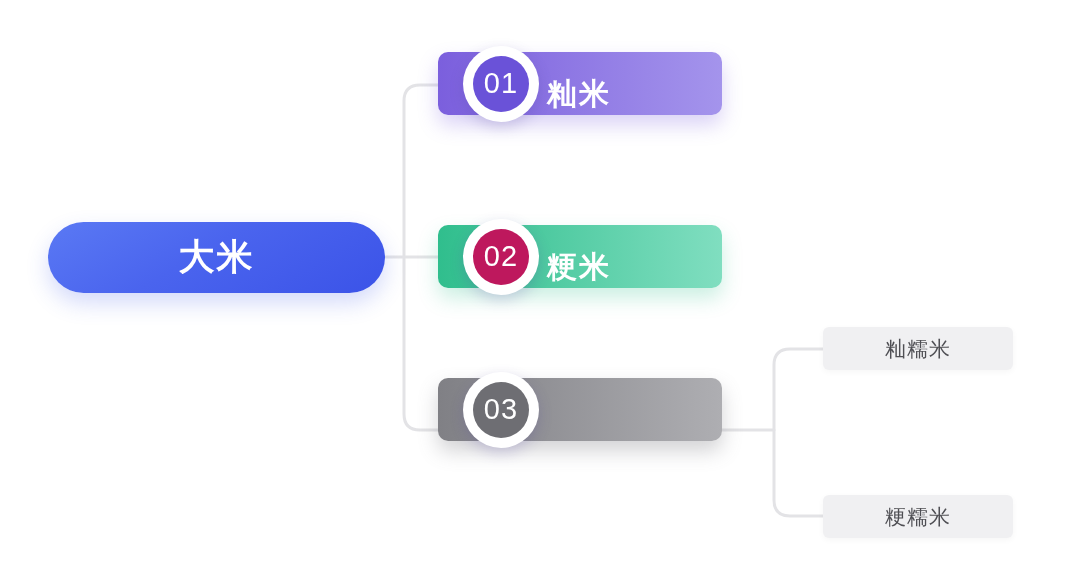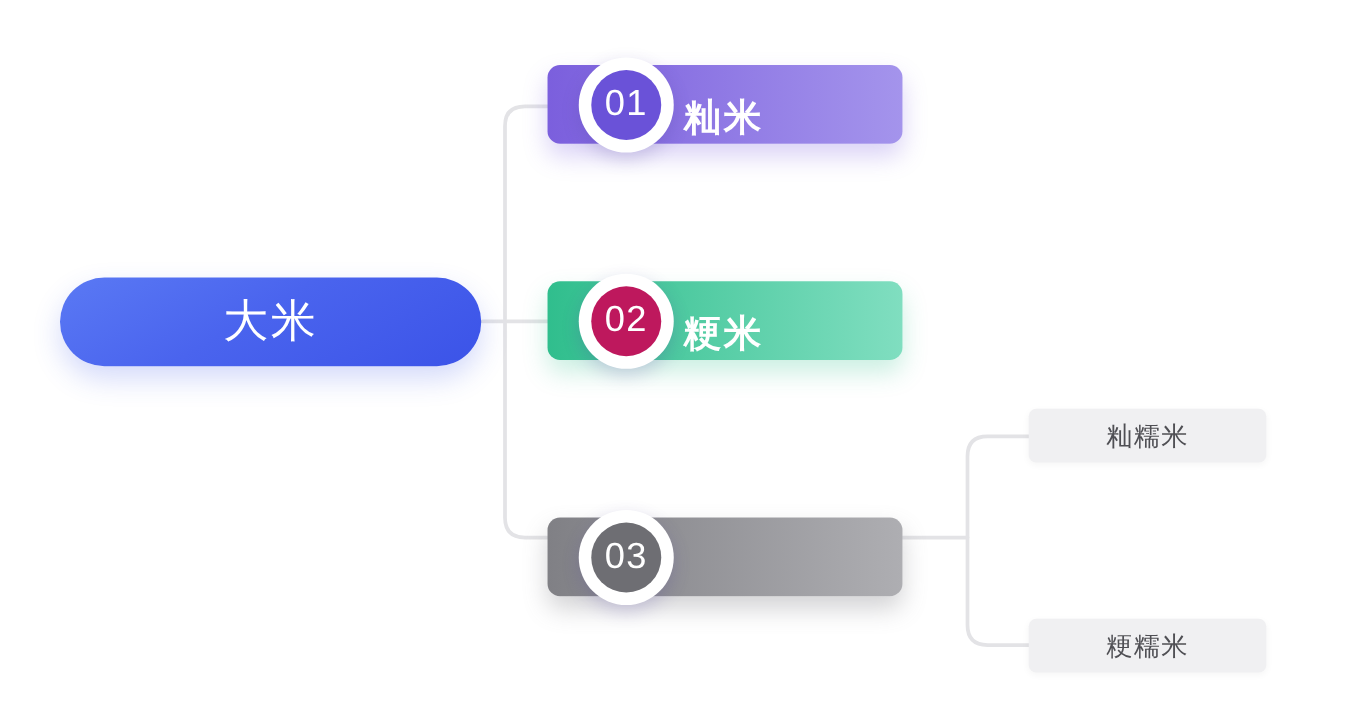--- a/index.html
+++ b/index.html
@@ -28,21 +28,21 @@
     left: 48px; top: 222px;
     width: 337px; height: 71px;
     border-radius: 35.5px;
     background: linear-gradient(150deg, #5a79f4 0%, #4a64ee 45%, #3b53e8 100%);
     box-shadow: 0 10px 22px rgba(60, 85, 232, 0.22);
     display: flex; align-items: center; justify-content: center;
   }
   .root-label {
     color: #ffffff;
     font-size: 36px;
-    font-weight: 400;
+    font-weight: 700;
     letter-spacing: 2px;
   }
 
   
   .branch-bar {
     left: 438px;
     width: 284px; height: 63px;
     border-radius: 10px;
     display: flex; align-items: flex-end;
   }
@@ -50,21 +50,21 @@
     top: 52px;
     background: linear-gradient(90deg, #7b5fdd 0%, #a494ec 100%);
     box-shadow: 0 10px 20px rgba(122, 94, 222, 0.28);
   }
   .branch-2 {
     top: 225px;
     background: linear-gradient(90deg, #30be8d 0%, #80dec0 100%);
     box-shadow: 0 10px 20px rgba(47, 190, 141, 0.25);
   }
   .branch-3 {
-    top: 414px;
+    top: 378px;
     background: linear-gradient(90deg, #808085 0%, #aeaeb2 100%);
     box-shadow: 0 10px 20px rgba(110, 110, 115, 0.30);
   }
 
   
   .badge-outer {
     position: absolute;
     left: 25px; top: -6.5px;
     width: 76px; height: 76px;
     border-radius: 50%;

